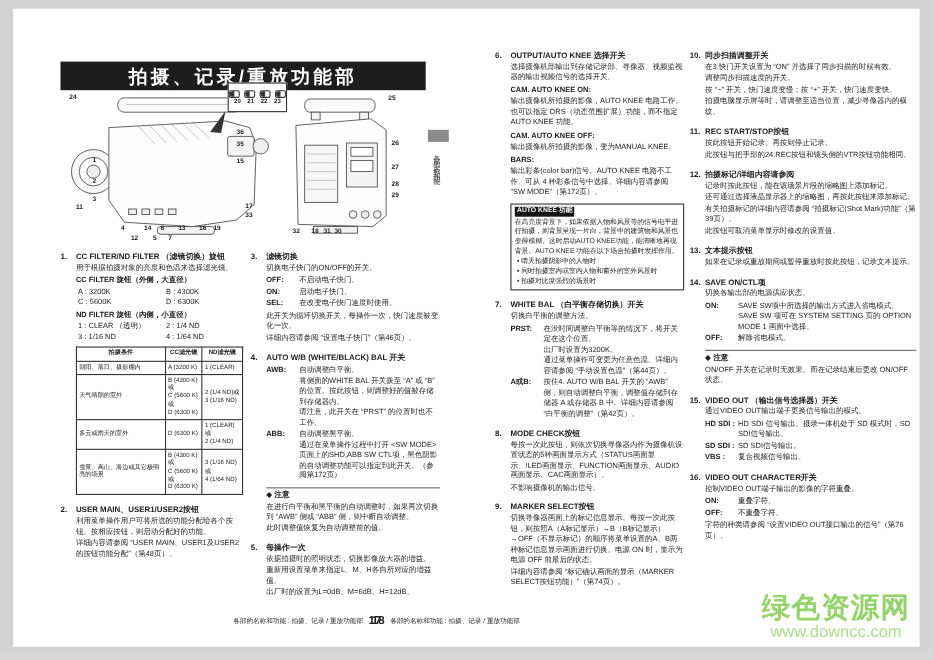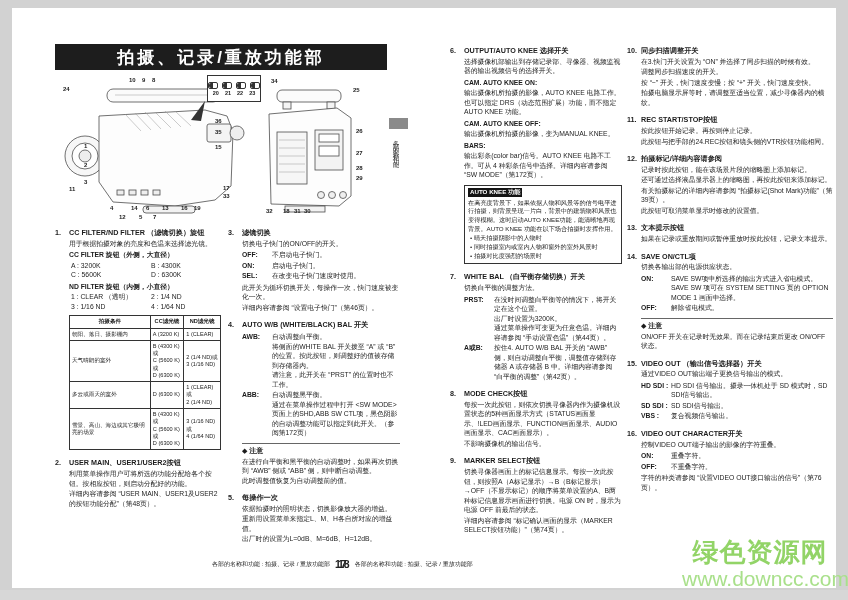--- a/index.html
+++ b/index.html
@@ -2,21 +2,21 @@
 <html><head>
 <meta charset="utf-8">
 <style>
   html,body{margin:0;padding:0;}
   #stage{position:relative;width:848px;height:600px;background:#d2d2d2;
          font-family:"Liberation Sans","DejaVu Sans",sans-serif;color:#1c1c1c;overflow:hidden;}
   #sheet{position:absolute;left:12px;top:8px;width:824px;height:580px;background:#ffffff;}
   #bottom-strip{position:absolute;left:0;top:590px;width:848px;height:10px;background:#d7d7d7;}
 
   
-  #title-bar{position:absolute;left:55px;top:44px;width:332px;height:26px;background:#1d1d1d;
+  #title-bar{position:absolute;left:55px;top:56px;width:332px;height:26px;background:#1d1d1d;
              color:#fff;font-weight:bold;font-size:17px;letter-spacing:3px;
              display:flex;align-items:center;justify-content:center;}
 
   
   #diagram{position:absolute;left:55px;top:74px;width:350px;height:152px;}
   #diagram svg{position:absolute;left:0;top:0;}
   .callout{position:absolute;font-size:6px;font-weight:bold;color:#222;line-height:1;}
   #inset-box{position:absolute;left:152px;top:1px;width:52px;height:25px;border:1px solid #333;
              display:flex;flex-direction:column;align-items:center;justify-content:center;background:#fff;}
   #inset-icons{display:flex;gap:4px;}
@@ -61,21 +61,21 @@
 
   
   .footer{position:absolute;top:558px;display:flex;align-items:flex-end;gap:5px;font-size:6px;color:#222;}
   #footer-left{left:212px;}
   #footer-right{left:338px;}
   .pg-no{font-size:10.5px;font-weight:bold;line-height:1;position:relative;top:1px;}
 
   
   #watermark{position:absolute;left:682px;top:538px;width:156px;text-align:center;}
   #wm-title{font-size:26px;font-weight:bold;letter-spacing:1px;line-height:1.1;}
-  #wm-url{font-size:21px;line-height:1.1;}
+  #wm-url{font-size:15px;line-height:1.1;}
 </style>
 </head>
 <body>
 
 <div id="stage">
   <div id="sheet"></div>
   <div id="bottom-strip"></div>
 
   <div id="title-bar">
     <span>拍摄、记录/重放功能部</span>

